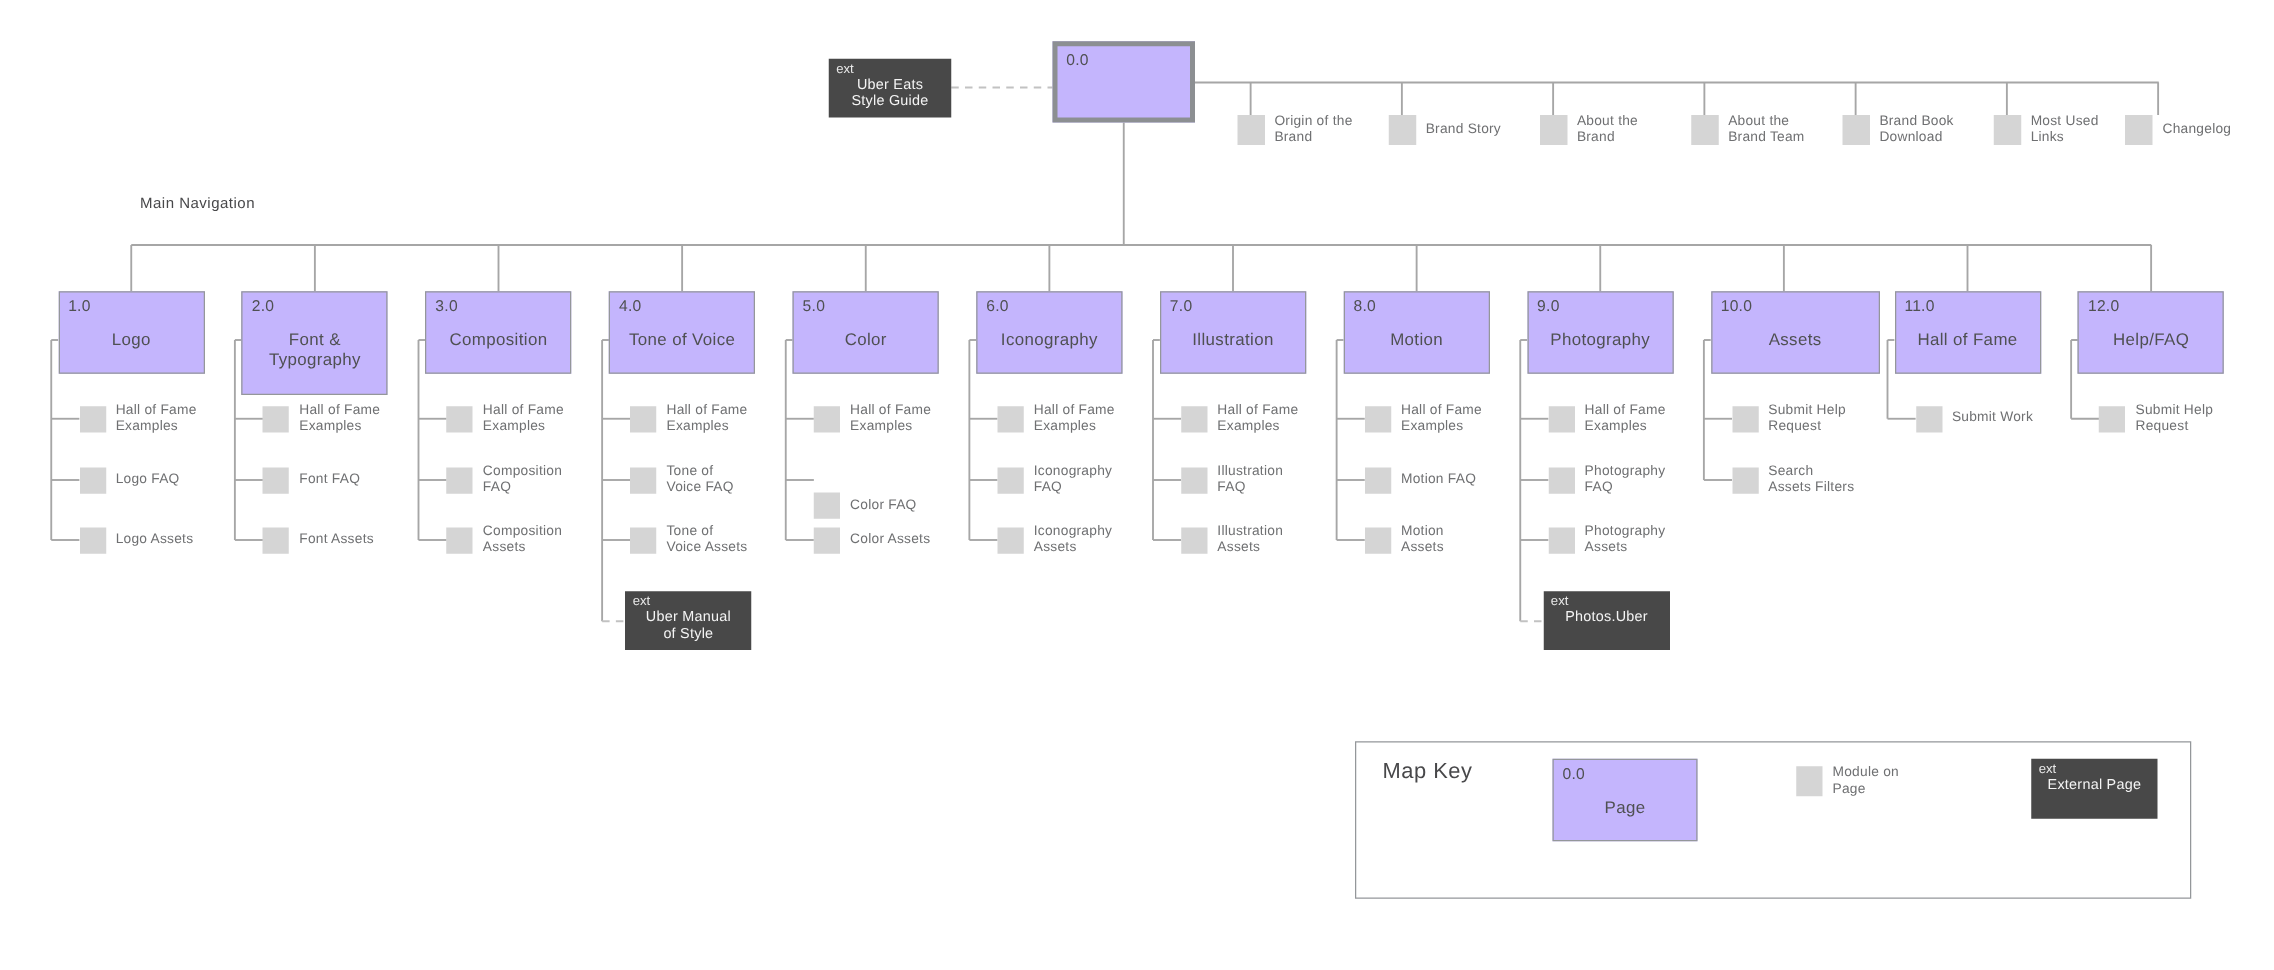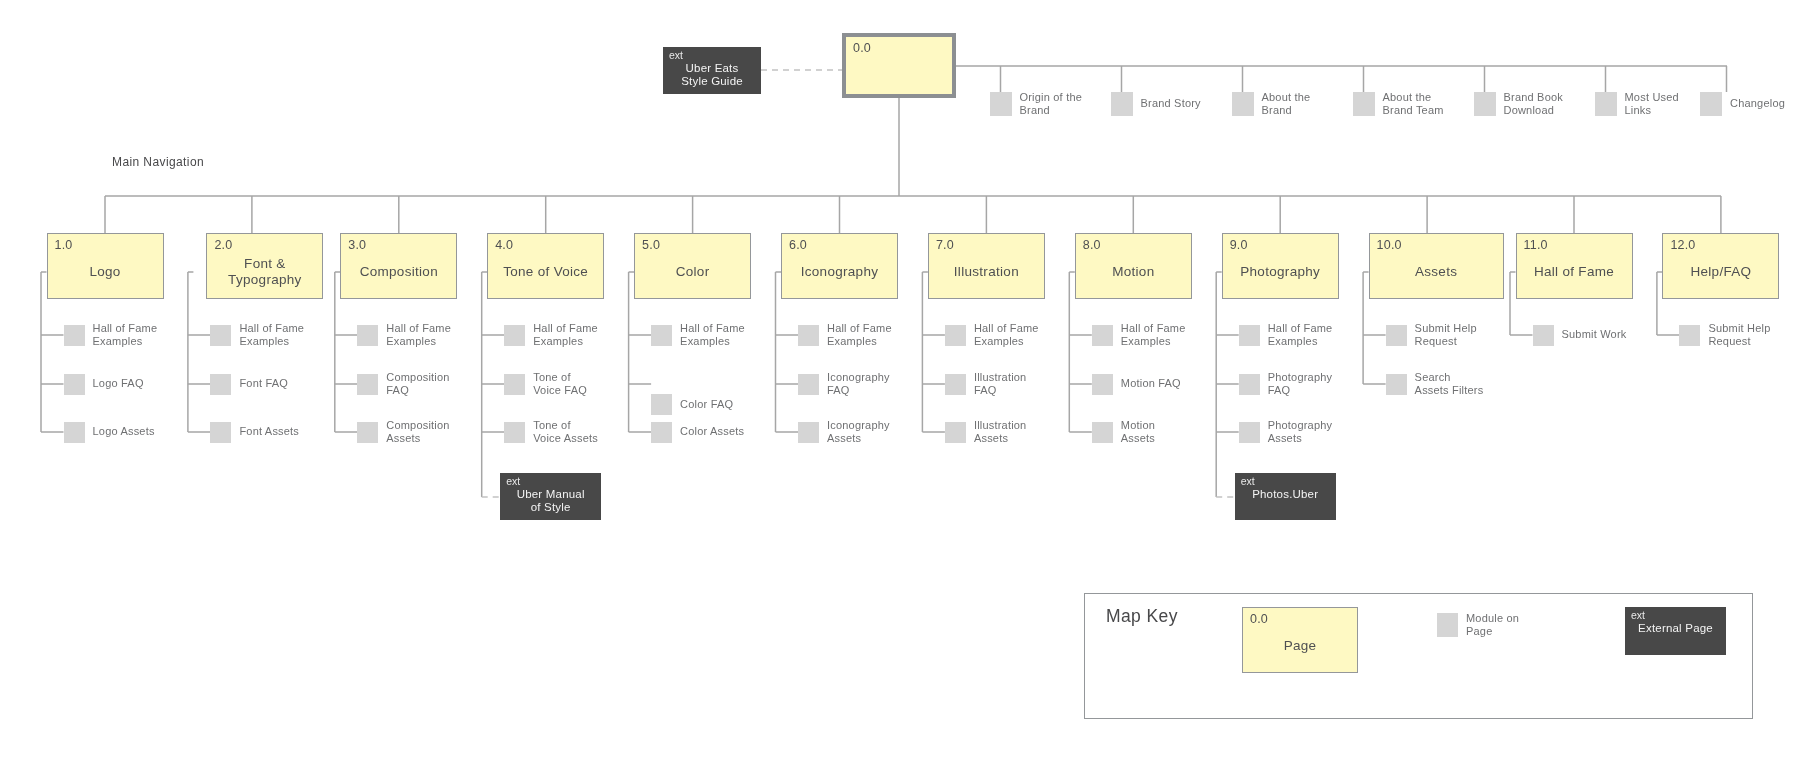--- a/index.html
+++ b/index.html
@@ -2,21 +2,21 @@
 <html><head>
 <meta charset="utf-8">
 <style>
   html,body{margin:0;padding:0;background:#ffffff;}
   .canvas{
     position:relative;width:1819px;height:776px;background:#ffffff;overflow:hidden;
     font-family:"Liberation Sans","DejaVu Sans",sans-serif;color:#58595b;
   }
   #connectors{position:absolute;left:0;top:0;width:1819px;height:776px;}
   .page-box{
-    position:absolute;background:#fef9c3;border:1.5px solid #94979a;box-sizing:border-box;
+    position:absolute;background:#c4b5fd;border:1.5px solid #94979a;box-sizing:border-box;
   }
   .page-box .num{
     position:absolute;top:4px;left:7px;font-size:12.5px;color:#4f5052;letter-spacing:.2px;
   }
   .page-box .ttl{
     position:absolute;inset:0;display:flex;align-items:center;justify-content:center;
     padding-top:11px;text-align:center;white-space:pre-line;
     font-size:13.5px;line-height:1.15;color:#4f5052;letter-spacing:.3px;
   }
   .home{border:4px solid #8c8f92;}
@@ -191,21 +191,21 @@
 Examples</span>
       </div>
       <div class="mod-item" style="left: 63.5px; top: 373.5px; height: 21px;">
         <span class="sq"></span>
         <span class="mod-label">Logo FAQ</span>
       </div>
       <div class="mod-item" style="left: 63.5px; top: 421.5px; height: 21px;">
         <span class="sq"></span>
         <span class="mod-label">Logo Assets</span>
       </div>
-      <div class="page-box" style="left: 193.4px; top: 233px; width: 117px; height: 66px; margin-left: 13px;">
+      <div class="page-box" style="left: 193.4px; top: 233px; width: 117px; height: 83px;">
         <span class="num">2.0</span>
         <div class="ttl">Font &amp;
 Typography</div>
       </div>
       <div class="mod-item" style="left: 210.4px; top: 324.5px; height: 21px;">
         <span class="sq"></span>
         <span class="mod-label">Hall of Fame
 Examples</span>
       </div>
       <div class="mod-item" style="left: 210.4px; top: 373.5px; height: 21px;">

